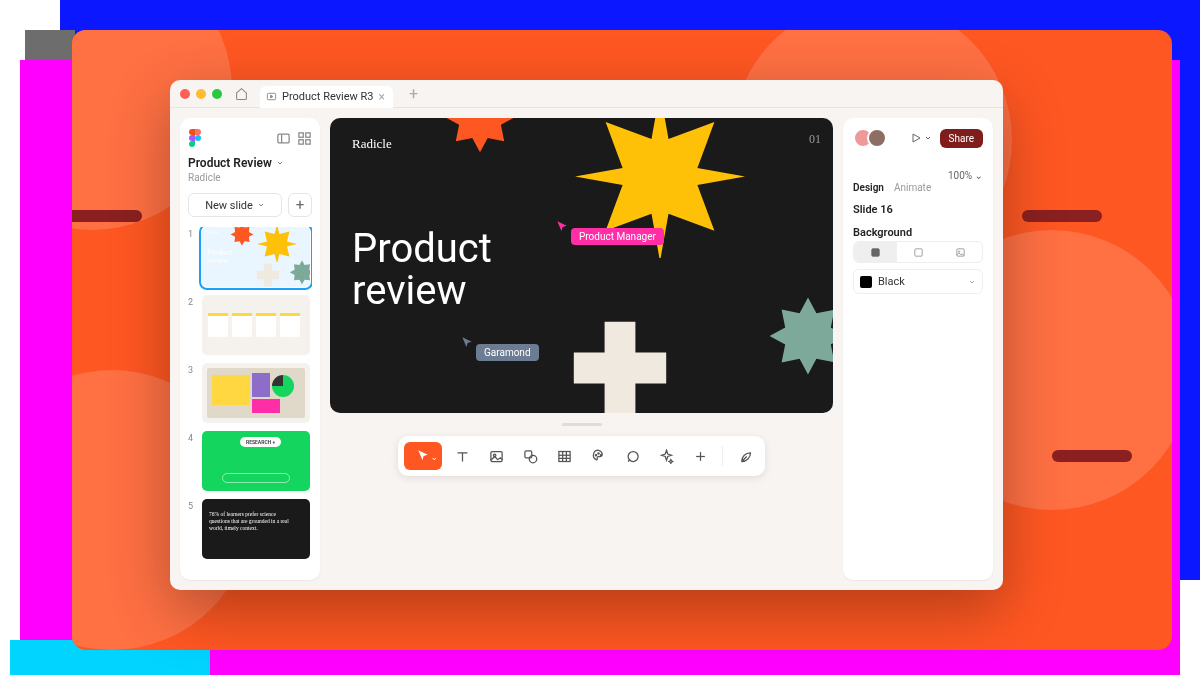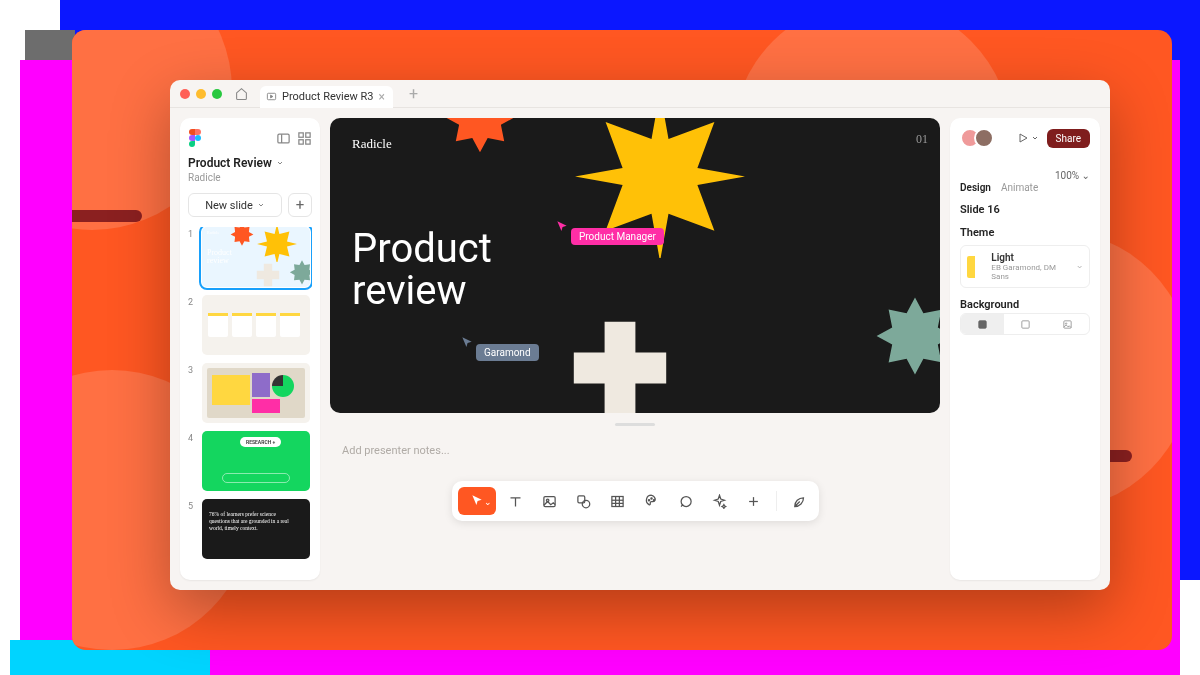--- a/index.html
+++ b/index.html
@@ -11,21 +11,21 @@
 .bg-magenta { left: 20px; top: 60px; width: 1160px; height: 620px; background: #ff00ff; }
 .bg-cyan { left: 10px; top: 640px; width: 200px; height: 50px; background: #00d4ff; }
 .bg-gray { left: 25px; top: 30px; width: 50px; height: 610px; background: #6d6d6d; }
 .bg-orange { left: 72px; top: 30px; width: 1100px; height: 620px; background: #ff5722; border-radius: 14px; overflow: hidden; }
 .bg-orange::before, .bg-orange::after { content:""; position:absolute; width:280px; height:280px; border-radius:50%; background: #ff7043; }
 .bg-orange::before { left:-120px; top:-80px; box-shadow: 220px 260px 0 0 #ff7043, 780px 50px 0 0 #ff7043, 960px 280px 0 0 #ff7043; }
 .bg-orange::after { left:-100px; top:340px; }
 .bg-darkred { position:absolute; width: 80px; height: 12px; background:#8b2020; border-radius:6px; }
 
 
-.app-window { position: absolute; left: 170px; top: 80px; width: 940px; height: 510px; background: #f7f4f2; border-radius: 10px; box-shadow: 0 20px 60px rgba(0,0,0,.3); display: flex; flex-direction: column; overflow: hidden; }
+.app-window { position: absolute; left: 170px; top: 80px; width: 833px; height: 510px; background: #f7f4f2; border-radius: 10px; box-shadow: 0 20px 60px rgba(0,0,0,.3); display: flex; flex-direction: column; overflow: hidden; }
 
 
 .titlebar { height: 28px; display: flex; align-items: center; padding: 0 10px; gap: 8px; border-bottom: 1px solid #e8e4e1; }
 .traffic { display:flex; gap:6px; }
 .tl { width: 10px; height: 10px; border-radius: 50%; }
 .tl.red { background:#ff5f57; } .tl.yel { background:#febc2e; } .tl.grn { background:#28c840; }
 .home-btn { width:22px; height:22px; display:flex; align-items:center; justify-content:center; border-radius:4px; color:#888; }
 .tab { height: 22px; padding: 0 8px 0 6px; display:flex; align-items:center; gap:5px; background:#fff; border-top-left-radius:6px; border-top-right-radius:6px; font-size:11px; color:#333; margin-top:6px; }
 .tab-close { color:#aaa; font-size:12px; }
 .add-tab { color:#aaa; font-size:16px; padding:0 8px; }
@@ -285,21 +285,20 @@
         <div class="cursor des">
           <svg viewBox="0 0 24 24">
               <path fill="#6b7c93" d="M4 2l16 8-7 2-2 7z"></path>
             </svg>
           <div class="cursor-label">Garamond</div>
         </div>
       </div>
 
       <div style="align-self:center;width:40px;height:3px;background:#ddd;border-radius:2px;"></div>
 
-      <div class="notes">Add presenter notes...</div>
 
       <div class="bottom-toolbar">
         <div class="tool-btn primary">
           <svg width="14" height="14" viewBox="0 0 24 24">
               <path fill="currentColor" d="M4 2l16 8-7 2-2 7z"></path>
             </svg>
         </div>
         <div class="tool-btn">
           <svg width="15" height="15" viewBox="0 0 24 24" fill="none" stroke="currentColor" stroke-width="2">
               <path d="M4 6h16M12 6v14"></path>
@@ -383,33 +382,20 @@
           <span class="tab-item active">Design</span>
           <span class="tab-item">Animate</span>
         </div>
         <div class="zoom">
           <span>100%</span> <span>⌄</span>
         </div>
       </div>
 
       <div class="rp-section-title">Slide 16</div>
 
-      <div>
-        <div class="rp-section-title" style="margin-bottom:6px">Theme</div>
-        <div class="theme-swatch">
-          <div class="swatch-box"></div>
-          <div class="theme-info">
-            <div class="t1">Light</div>
-            <div class="t2">EB Garamond, DM Sans</div>
-          </div>
-          <svg width="8" height="8" viewBox="0 0 24 24" fill="none" stroke="#aaa" stroke-width="3" style="margin-left:auto">
-              <path d="M6 9l6 6 6-6"></path>
-            </svg>
-        </div>
-      </div>
 
       <div>
         <div class="rp-section-title" style="margin-bottom:2px">Background</div>
         <div class="bg-pills">
           <div class="bg-pill active">
               <svg width="11" height="11" viewBox="0 0 24 24" fill="none" stroke="#666" stroke-width="2">
                 <rect x="4" y="4" width="16" height="16" rx="2" fill="#666"></rect>
               </svg>
             </div>
           <div class="bg-pill">
@@ -418,17 +404,24 @@
               </svg>
             </div>
           <div class="bg-pill">
               <svg width="11" height="11" viewBox="0 0 24 24" fill="none" stroke="#999" stroke-width="2">
                 <rect x="4" y="4" width="16" height="16" rx="2"></rect>
                 <circle cx="9" cy="10" r="1.5"></circle>
                 <path d="M4 18l5-5 4 4 3-2 4 4"></path>
               </svg>
             </div>
         </div>
+        <div class="bg-color" style="margin-top:6px">
+          <div class="color-chip"></div>
+          <span>Black</span>
+          <svg width="8" height="8" viewBox="0 0 24 24" fill="none" stroke="#aaa" stroke-width="3" style="margin-left:auto">
+              <path d="M6 9l6 6 6-6"></path>
+            </svg>
+        </div>
       </div>
     </div>
 
   </div>
 </div>
 
 </body></html>

